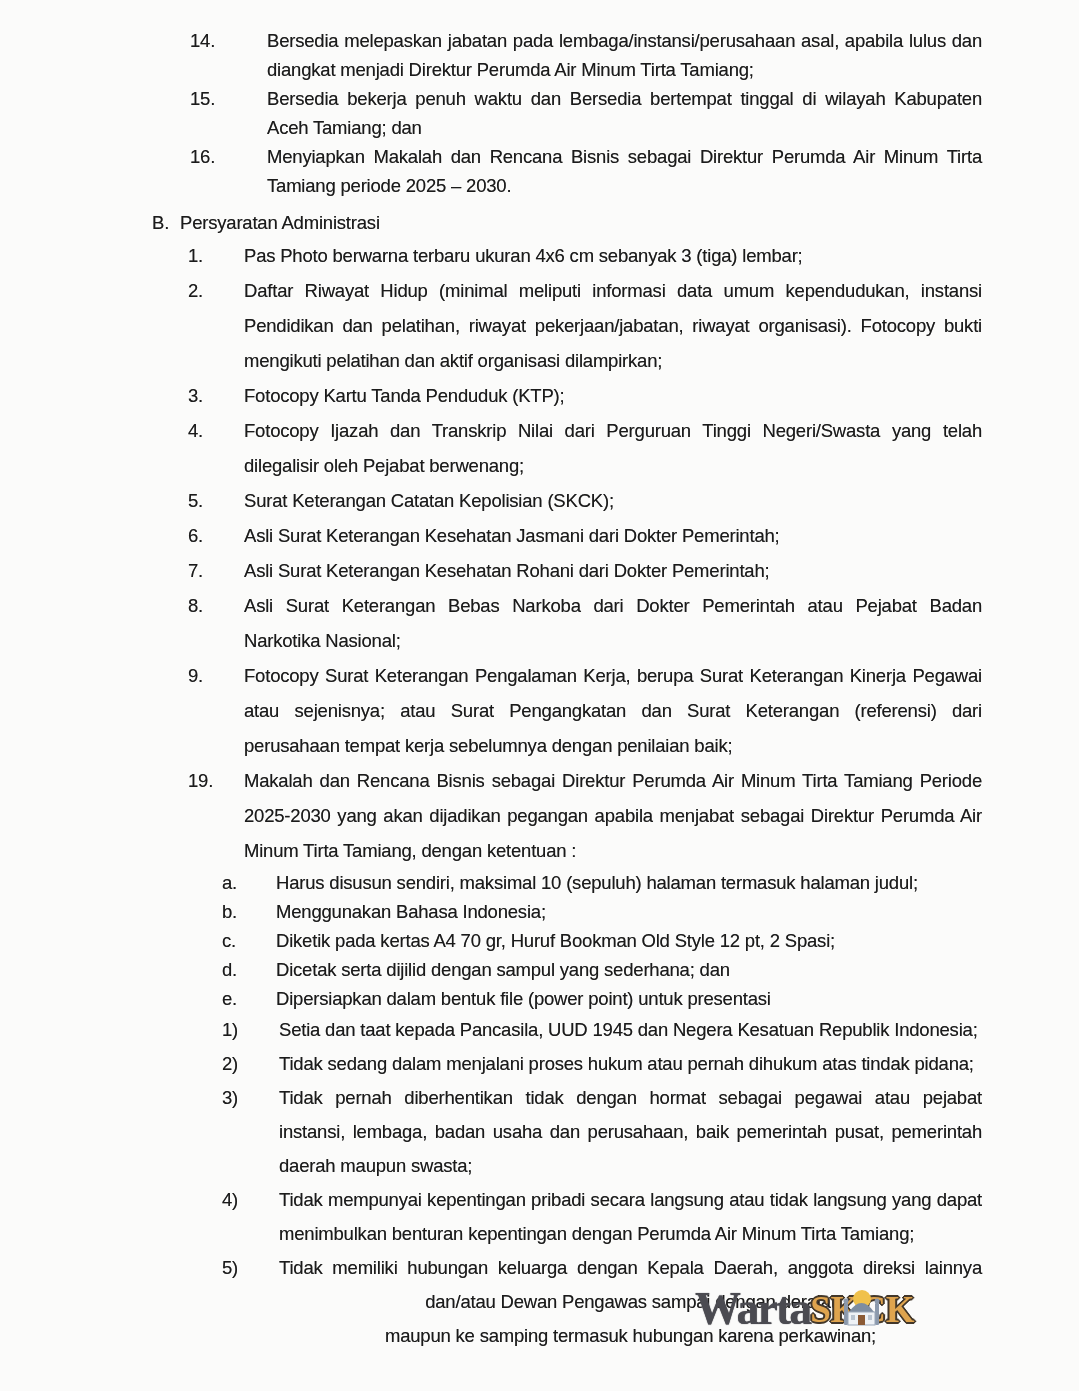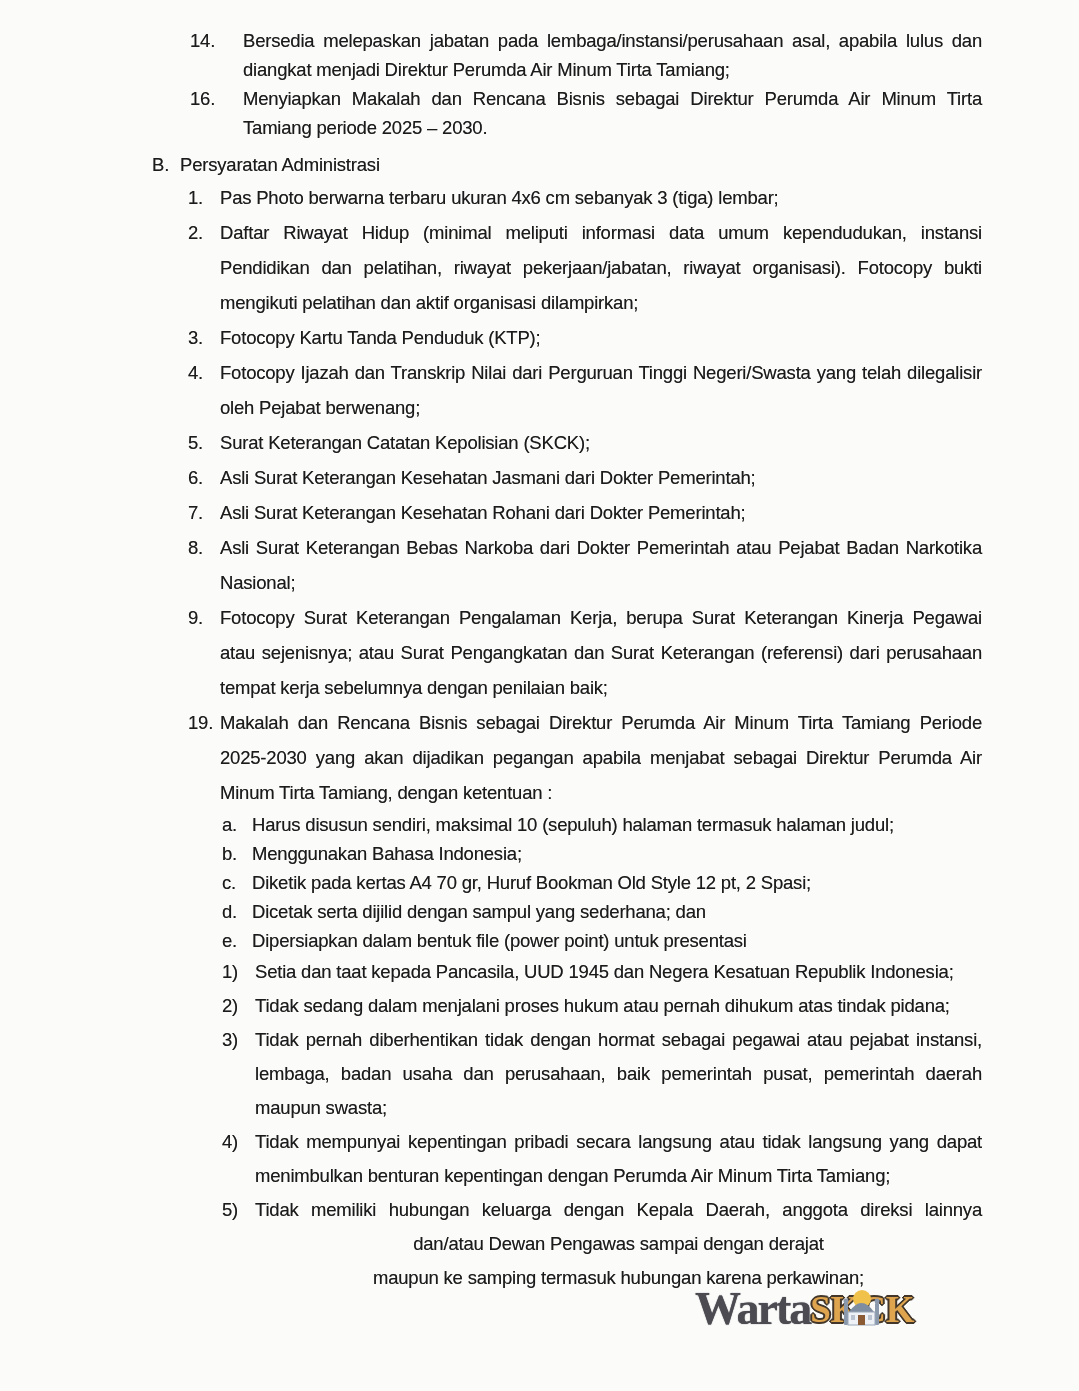--- a/index.html
+++ b/index.html
@@ -10,21 +10,21 @@
     background:#fbfbfa;
     overflow:hidden;
     font-family:"Liberation Sans", sans-serif;
     font-size:18.5px;
     letter-spacing:-0.2px;
     color:#1b1b1b;
     text-shadow:0 0 0.5px rgba(20,20,20,0.55);
   }
   .content { position:absolute; left:152px; top:26px; width:830px; }
 
-  .row { display:flex; align-items:flex-start; }
+  .row { display:flex; align-items:flex-start;gap:24px; }
   .marker { flex:0 0 auto; }
   .txt { flex:1 1 auto; text-align:justify; }
 
   
   .a-row { padding-left:38px; line-height:29px; }
   .a-row .marker { width:53px; }
 
   
   .b-head { display:flex; line-height:30px; margin-top:8px; }
   .b-head .marker { width:28px; }
@@ -74,20 +74,24 @@
 </style>
 </head>
 <body>
 
 <div class="page">
   <div class="content">
 
     <div class="row a-row">
       <span class="marker">14.</span>
       <span class="txt">Bersedia melepaskan jabatan pada lembaga/instansi/perusahaan asal, apabila lulus dan diangkat menjadi Direktur Perumda Air Minum Tirta Tamiang;</span>
+    </div>
+    <div class="row a-row">
+      <span class="marker">15.</span>
+      <span class="txt">Bersedia bekerja penuh waktu dan Bersedia bertempat tinggal di wilayah Kabupaten Aceh Tamiang; dan</span>
     </div>
     <div class="row a-row">
       <span class="marker">16.</span>
       <span class="txt">Menyiapkan Makalah dan Rencana Bisnis sebagai Direktur Perumda Air Minum Tirta Tamiang periode 2025 – 2030.</span>
     </div>
 
     <div class="b-head">
       <span class="marker">B.</span>
       <span>Persyaratan Administrasi</span>
     </div>

